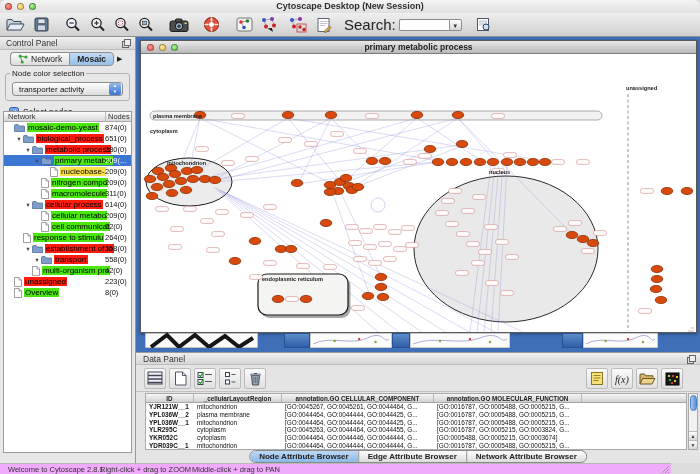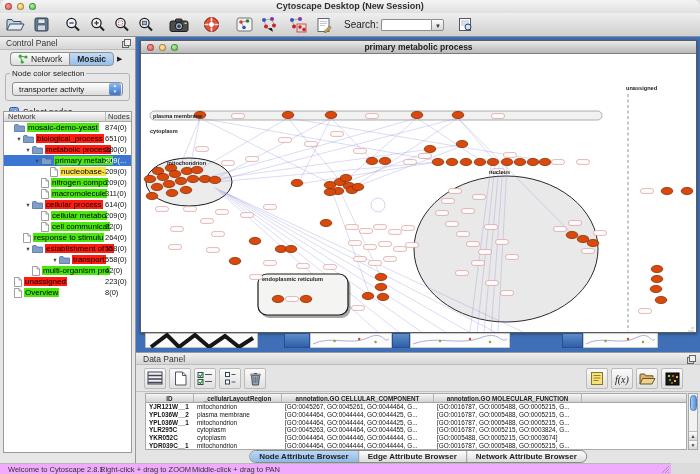--- a/index.html
+++ b/index.html
@@ -9,21 +9,21 @@
   .titlebar{position:absolute;left:0;top:0;width:700px;height:29px;background:linear-gradient(#f4f4f4,#c9c9c9);border-bottom:1px solid #868686;border-radius:6px 6px 0 0;}
   .traffic{position:absolute;left:5px;top:3px;display:flex;gap:5px;}
   .tl{width:7px;height:7px;border-radius:50%;display:inline-block;border:0.5px solid rgba(0,0,0,.35);}
   .tl.r{background:radial-gradient(circle at 35% 30%,#ff9a92,#f1544a);}
   .tl.y{background:radial-gradient(circle at 35% 30%,#ffe9a8,#f5bf45);}
   .tl.g{background:radial-gradient(circle at 35% 30%,#b8f0a8,#4fc43f);}
   .wtitle{position:absolute;left:0;right:0;top:1px;text-align:center;font-size:9px;font-weight:bold;color:#2e2e2e;}
   
   .toolbar{position:absolute;left:0;top:13px;width:700px;height:24px;background:linear-gradient(#efefef,#cfcfcf);border-bottom:1px solid #8f8f8f;display:flex;align-items:center;}
   .tbtn{height:20px;display:flex;align-items:center;justify-content:center;cursor:default;}
-  .search-label{font-size:10px;color:#222;margin-left:12px;}
+  .search-label{font-size:15px;color:#222;margin-left:12px;}
   .search-wrap{display:flex;align-items:center;margin-left:3px;}
   .search-wrap input{width:50px;height:12px;font-size:8px;border:1px solid #8d8d8d;border-right:none;border-radius:2px 0 0 2px;background:#fff;padding:0 2px;font-family:"Liberation Sans",sans-serif;}
   .search-drop{width:13px;height:12px;border:1px solid #8d8d8d;background:linear-gradient(#fdfdfd,#d6d6d6);border-radius:0 2px 2px 0;font-size:6px;line-height:12px;text-align:center;color:#333;}
   
   .cpanel{position:absolute;left:0;top:37px;width:136px;height:426px;background:#e7e7e7;border-right:1px solid #989898;}
   .cp-head{position:relative;height:13px;background:linear-gradient(#f0f0f0,#d5d5d5);border-bottom:1px solid #bdbdbd;font-size:8.5px;color:#333;line-height:13px;padding-left:6px;}
   .float-ic{position:absolute;right:4px;top:2px;}
   .cp-tabs{display:flex;align-items:center;height:17px;padding:2px 2px 1px 10px;}
   .cp-tab{display:flex;align-items:center;gap:3px;height:14px;padding:0 7px;font-size:8.5px;border:1px solid #8f8f8f;background:linear-gradient(#fcfcfc,#dedede);line-height:14px;color:#222;}
   .cp-tab:first-child{border-radius:4px 0 0 4px;border-right:none;}
@@ -373,21 +373,21 @@
         <div class="trow" style="padding-left:20px">
      <span class="arr">▼</span>
      <span class="ticon">
             <svg width="11" height="9" viewBox="0 0 11 9">
               <path d="M0.5 8.5v-6a1 1 0 0 1 1-1h2.5l1 1.5h5a0.8 0.8 0 0 1 0.8 0.8v4.7z" fill="#7d9ec9" stroke="#45628c" stroke-width="0.7"></path>
             </svg>
           </span>
      <span class="lblwrap"><span class="chip" style="background:#ff1b0e">establishment of lo</span></span>
      <span class="cnt">558(0)</span>
    </div>
-        <div class="trow" style="padding-left:47px">
+        <div class="trow" style="padding-left:29px">
      <span class="arr">▼</span>
      <span class="ticon">
             <svg width="11" height="9" viewBox="0 0 11 9">
               <path d="M0.5 8.5v-6a1 1 0 0 1 1-1h2.5l1 1.5h5a0.8 0.8 0 0 1 0.8 0.8v4.7z" fill="#7d9ec9" stroke="#45628c" stroke-width="0.7"></path>
             </svg>
           </span>
      <span class="lblwrap"><span class="chip" style="background:#ff1b0e">transport</span></span>
      <span class="cnt">558(0)</span>
    </div>
         <div class="trow" style="padding-left:20px">

